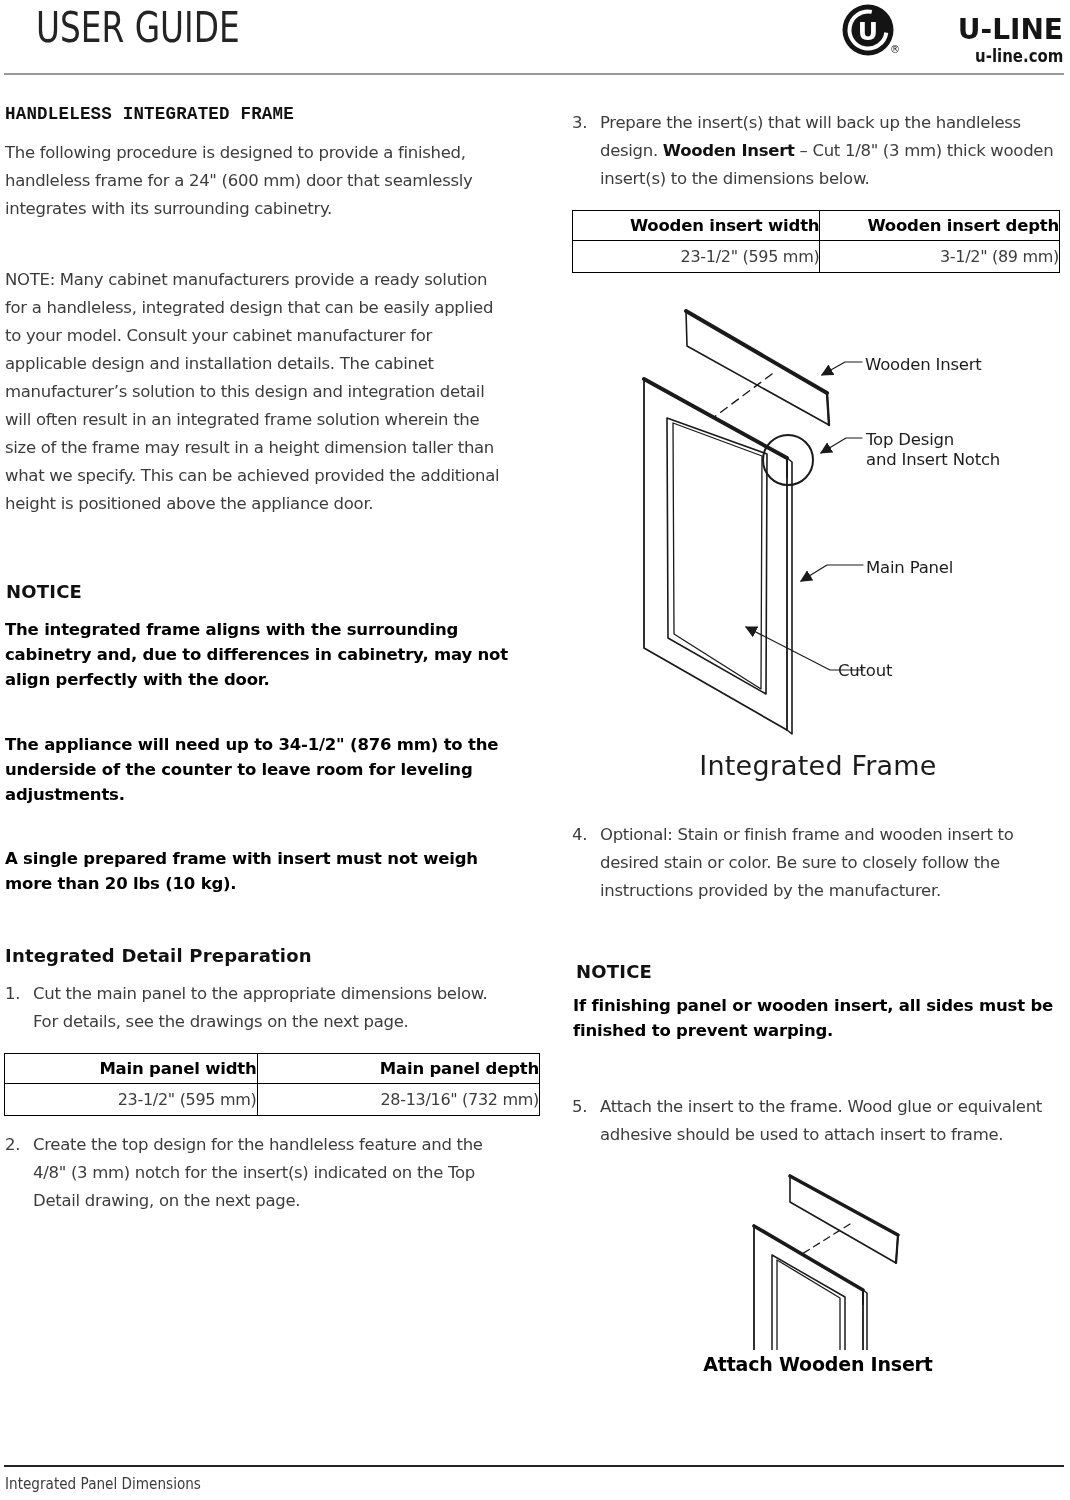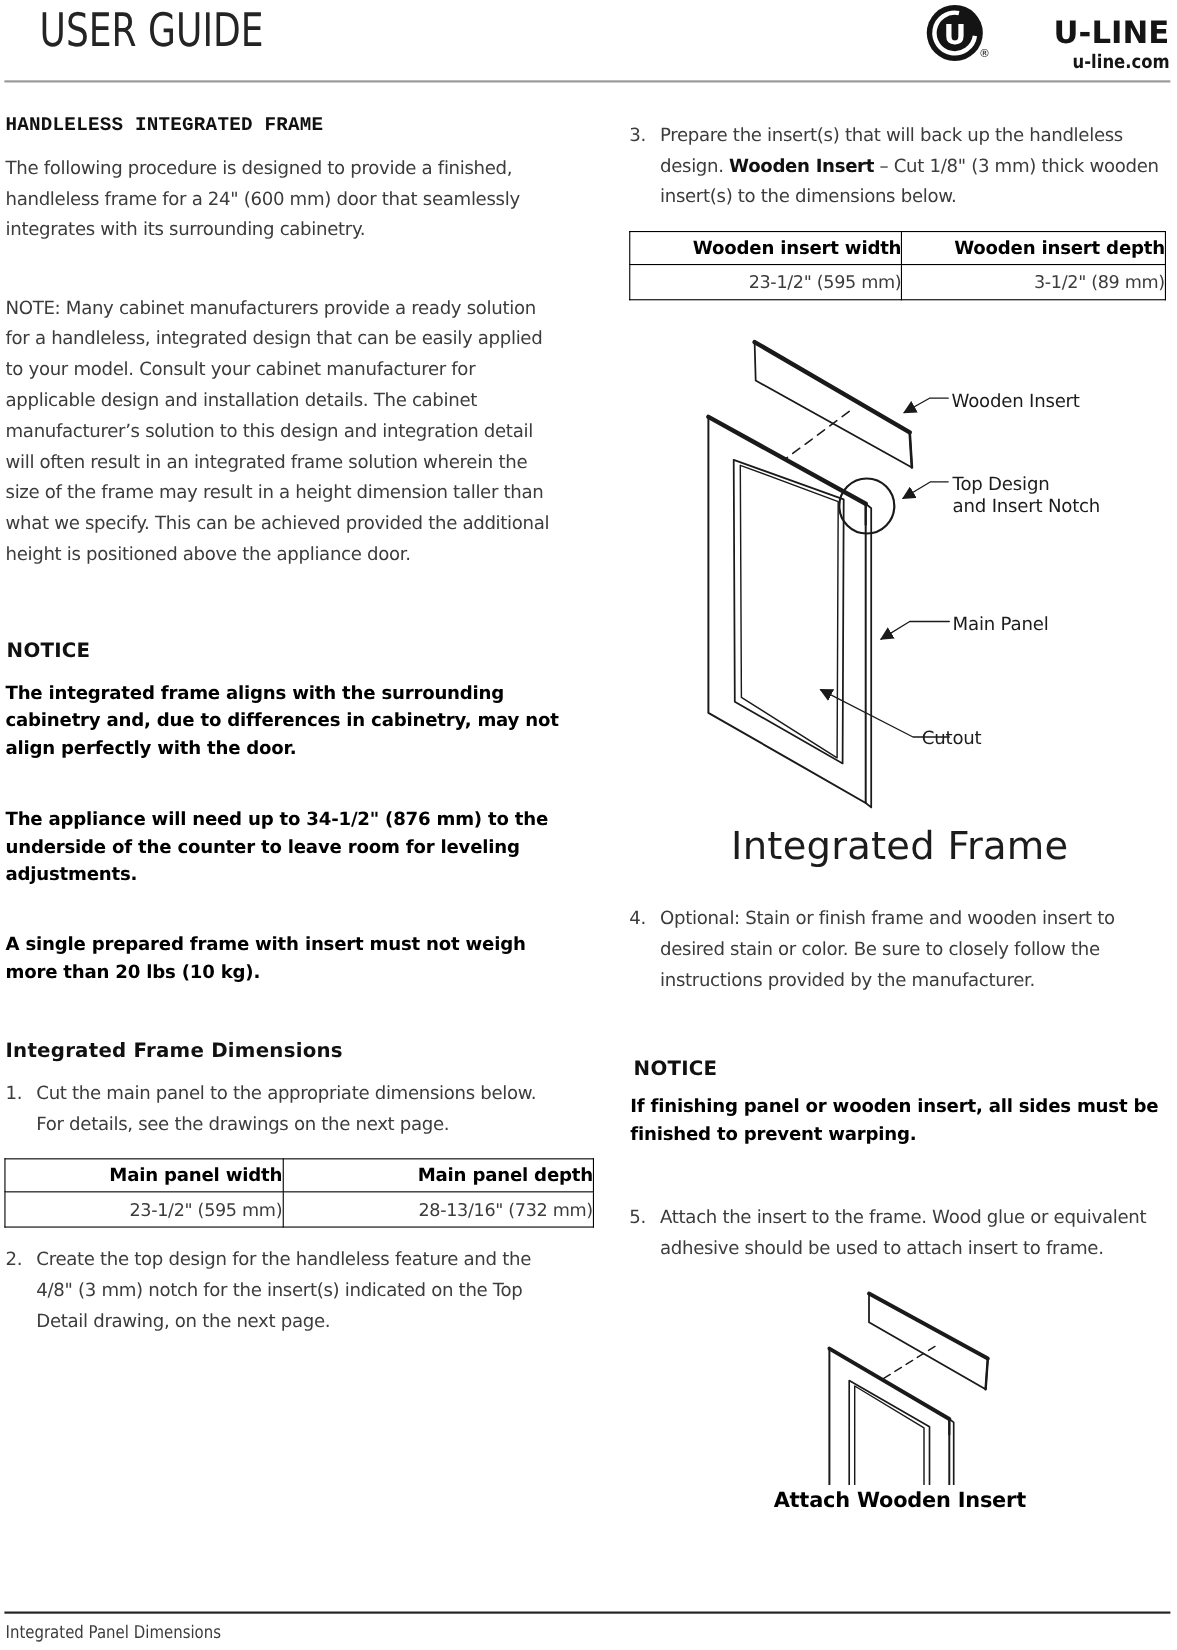--- a/index.html
+++ b/index.html
@@ -14,21 +14,21 @@
   .step .stext{margin-left:28px;}
   .b{font-weight:bold;color:#111;}
   .rule{position:absolute;height:2px;}
   .hdr-rule{background:#9a9a9a;}
   .ftr-rule{background:#242424;}
   table.dim{border-collapse:collapse;width:100%;table-layout:fixed;}
   table.dim th, table.dim td{border:1.6px solid #000;padding:0 0 0 7px;text-align:right;vertical-align:middle;}
   table.dim th{height:29px;font-size:16.5px;letter-spacing:-0.2px;color:#000;}
   table.dim td{height:31px;font-size:16px;letter-spacing:-0.3px;font-weight:normal;color:#3c3c3c;}
   .dlabel{font-size:16.5px;line-height:19.5px;letter-spacing:-0.2px;color:#1c1c1c;white-space:nowrap;}
-  .caption1{font-size:35px;color:#1c1c1c;text-align:center;letter-spacing:0.2px;}
+  .caption1{font-size:27px;color:#1c1c1c;text-align:center;letter-spacing:0.2px;}
   .caption2{font-size:19px;font-weight:bold;color:#000;text-align:center;letter-spacing:-0.2px;}
   .condensed{display:inline-block;transform:scaleX(0.78);transform-origin:left top;}
   .condensed-r{display:inline-block;transform:scaleX(0.88);transform-origin:right top;}
   .title{font-size:42px;line-height:44px;color:#242424;white-space:nowrap;}
   .brand{font-size:28px;line-height:34px;font-weight:bold;color:#151515;white-space:nowrap;}
   .site{font-size:17px;line-height:18px;font-weight:600;color:#151515;white-space:nowrap;}
   .reg{font-size:10px;color:#151515;}
   .ftr-text{font-size:16px;color:#3b3b3b;white-space:nowrap;}
   svg .ln{stroke:#1a1a1a;fill:none;stroke-linejoin:round;stroke-linecap:round;}
 </style>
@@ -64,21 +64,21 @@
   <div class="abs body-text" style="left:5px;top:266px;width:508px;">NOTE: Many cabinet manufacturers provide a ready solution for a handleless, integrated design that can be easily applied to your model. Consult your cabinet manufacturer for applicable design and installation details. The cabinet manufacturer’s solution to this design and integration detail will often result in an integrated frame solution wherein the size of the frame may result in a height dimension taller than what we specify. This can be achieved provided the additional height is positioned above the appliance door.</div>
 
   <div class="abs h-sec" style="left:6px;top:581px;font-size:18px;">NOTICE</div>
 
   <div class="abs bold-text" style="left:5px;top:617px;width:505px;">The integrated frame aligns with the surrounding cabinetry and, due to differences in cabinetry, may not align perfectly with the door.</div>
 
   <div class="abs bold-text" style="left:5px;top:732px;width:505px;">The appliance will need up to 34-1/2" (876 mm) to the underside of the counter to leave room for leveling adjustments.</div>
 
   <div class="abs bold-text" style="left:5px;top:846px;width:505px;">A single prepared frame with insert must not weigh more than 20 lbs (10 kg).</div>
 
-  <div class="abs h-sec" style="left:5px;top:945px;font-size:18px;">Integrated Frame Dimensions</div>
+  <div class="abs h-sec" style="left:5px;top:945px;font-size:18px;">Integrated Detail Preparation</div>
 
   <div class="step body-text" style="left:5px;top:980px;width:508px;">
     <span class="num">1.</span>
     <div class="stext">Cut the main panel to the appropriate dimensions below. For details, see the drawings on the next page.</div>
   </div>
 
   <div class="abs" style="left:4px;top:1053px;width:536px;">
     <table class="dim">
       <colgroup>
           <col style="width:47.2%">

